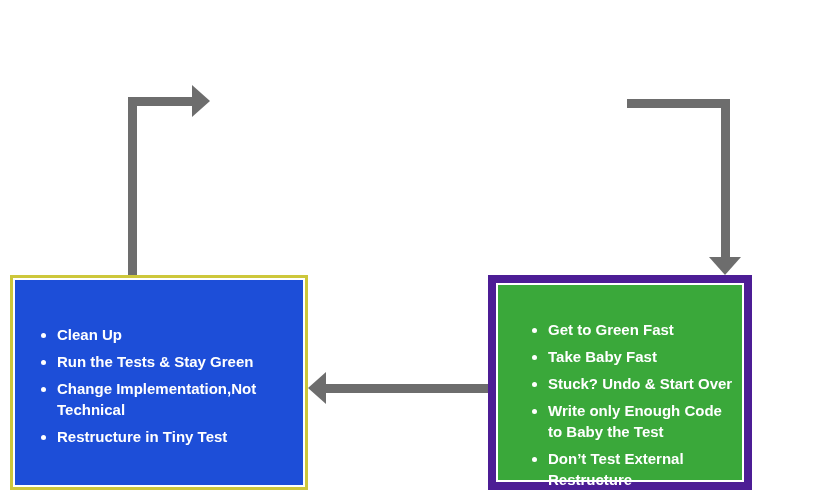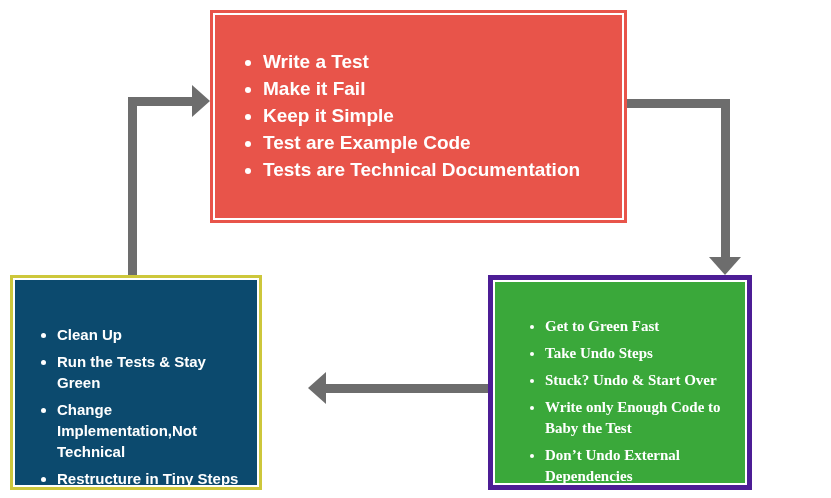--- a/index.html
+++ b/index.html
@@ -23,27 +23,26 @@
   .box-red {
     left: 210px; top: 10px;
     width: 417px; height: 213px;
     background: #E8544A;
     border: 3px solid #E8544A;
   }
   .box-green {
     left: 488px; top: 275px;
     width: 264px; height: 215px;
     background: #3AA83A;
-    border: 5px solid #4c1d95;
-    font-family: Liberation Serif, serif;
+    border: 8px solid #4c1d95;
   }
   .box-yellow {
     left: 10px; top: 275px;
-    width: 252px; height: 215px;
-    background: #0c4a6e;
+    width: 298px; height: 215px;
+    background: #1d4ed8;
     border: 3px solid #CDC73B;
   }
   .box ul {
     margin: 0;
     list-style: disc outside;
     color: #ffffff;
     font-weight: bold;
   }
   .box-red ul {
     padding: 38px 12px 0 50px;
@@ -97,46 +96,37 @@
     border-top: 16px solid transparent;
     border-bottom: 16px solid transparent;
     border-right: 18px solid #6D6D6D;
   }
 </style>
 </head>
 <body>
 
 <div class="canvas">
 
-  <div class="box box-red">
-    <ul>
-      <li>Write a Test</li>
-      <li>Make it Fail</li>
-      <li>Keep it Simple</li>
-      <li>Test are Example Code</li>
-      <li>Tests are Technical Documentation</li>
-    </ul>
-  </div>
 
   <div class="box box-green">
     <ul>
       <li>Get to Green Fast</li>
-      <li>Take Undo Steps</li>
+      <li>Take Baby Fast</li>
       <li>Stuck? Undo &amp; Start Over</li>
       <li>Write only Enough Code to Baby the Test</li>
-      <li>Don’t Undo External Dependencies</li>
+      <li>Don’t Test External Restructure</li>
     </ul>
   </div>
 
   <div class="box box-yellow">
     <ul>
       <li>Clean Up</li>
       <li>Run the Tests &amp; Stay Green</li>
       <li>Change Implementation,Not Technical</li>
-      <li>Restructure in Tiny Steps</li>
+      <li>Restructure in Tiny Test</li>
     </ul>
   </div>
 
   <div class="seg seg-a-vert"></div>
   <div class="seg seg-a-horiz"></div>
   <div class="head head-a-right"></div>
 
   <div class="seg seg-b-horiz"></div>
   <div class="seg seg-b-vert"></div>
   <div class="head head-b-down"></div>

